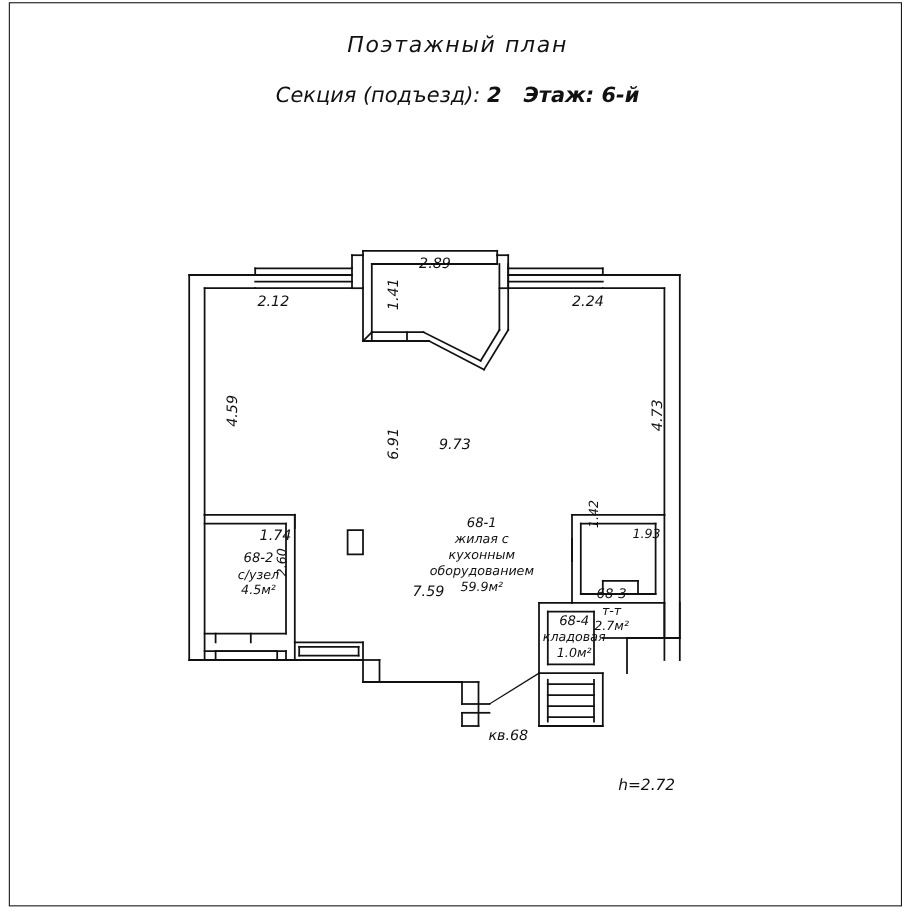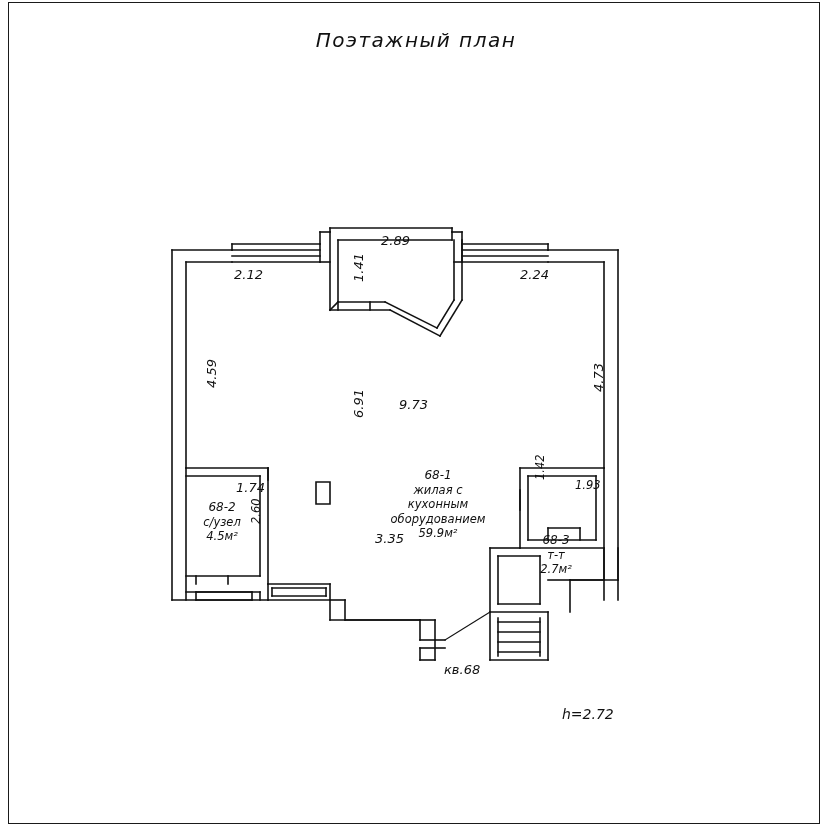--- a/index.html
+++ b/index.html
@@ -100,20 +100,23 @@
 </style>
 </head>
 <body>
 
 <div id="page">
 
   <div class="frame"></div>
 
   <div class="title-main">Поэтажный план</div>
 
+  <div class="title-sub">
+    <span class="sec">Секция (подъезд): </span><span>2</span>&nbsp;&nbsp;&nbsp;<span>Этаж: </span><span>6-й</span>
+  </div>
 
   <svg class="plan" viewBox="0 0 832 830">
     <g fill="none" stroke="#111111" stroke-width="1.6" stroke-linejoin="miter" stroke-linecap="square">
 
       <path d="M172 250 L172 600"></path>
 
       <path d="M172 250 L232 250"></path>
 
       <path d="M232 244 L320 244"></path>
       <path d="M232 250 L232 244"></path>
@@ -269,45 +272,50 @@
   <div class="lbl rot90" style="left:592px; top:392px;">4.73</div>
 
   <div class="lbl" style="left:399px; top:398px;">9.73</div>
 
   <div class="lbl rot90" style="left:352px; top:418px;">6.91</div>
 
   <div class="lbl" style="left:211px; top:481px;margin-left:25px;">1.74</div>
 
   <div class="lbl rot90 small" style="left:250px; top:524px;">2.60</div>
 
-  <div class="lbl" style="left:375px; top:532px;">3.35</div>
+  <div class="lbl" style="left:375px; top:532px;">7.59</div>
 
   <div class="lbl rot90 small" style="left:534px; top:480px;">1.42</div>
 
   <div class="lbl small" style="left:575px; top:479px;">1.93</div>
 
 
   <div class="room-block" style="left:376px; top:468px; width:124px;">
     <div class="rid">68-1</div>
     <div>жилая с</div>
     <div>кухонным</div>
     <div>оборудованием</div>
     <div>59.9м²</div>
   </div>
 
-  <div class="room-block" style="left:188px; top:500px; width:68px;">
+  <div class="room-block" style="left:201px; top:500px; width:68px;">
     <div class="rid">68-2</div>
     <div>с/узел</div>
     <div>4.5м²</div>
   </div>
 
   <div class="room-block" style="left:526px; top:485px; width:60px;margin-top:48px;">
     <div class="rid">68-3</div>
     <div>т-т</div>
     <div>2.7м²</div>
   </div>
 
+  <div class="room-block" style="left:484px; top:557px; width:76px;">
+    <div class="rid">68-4</div>
+    <div>кладовая</div>
+    <div>1.0м²</div>
+  </div>
 
   <div class="lbl" style="left:444px; top:663px;">кв.68</div>
 
   <div class="hnote" style="left:562px; top:691px;">h=2.72</div>
 
 </div>
 
 </body></html>

